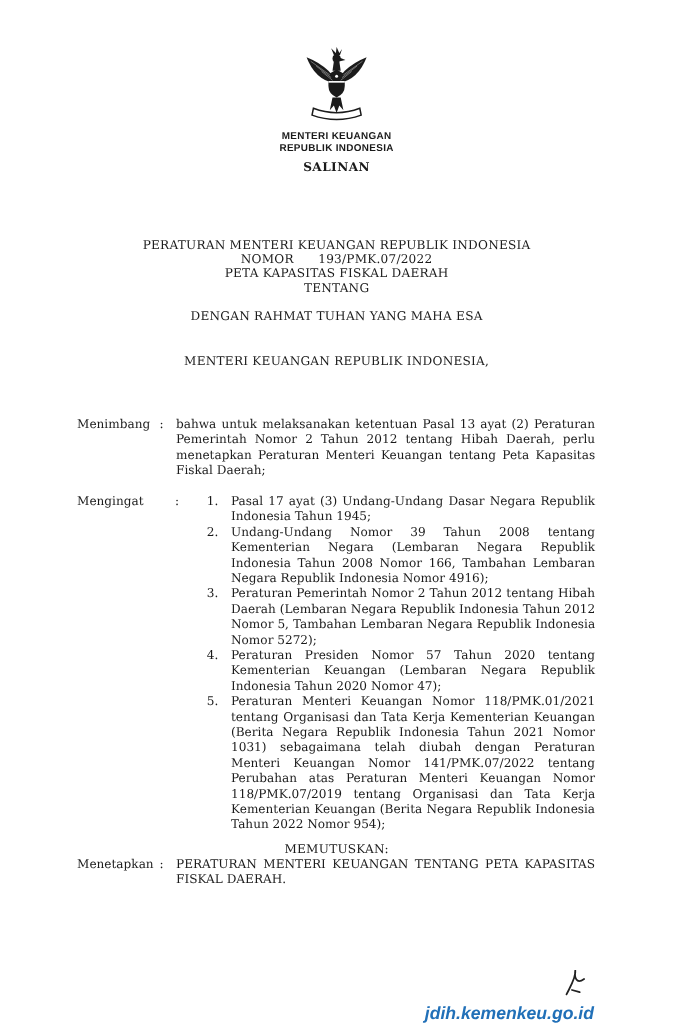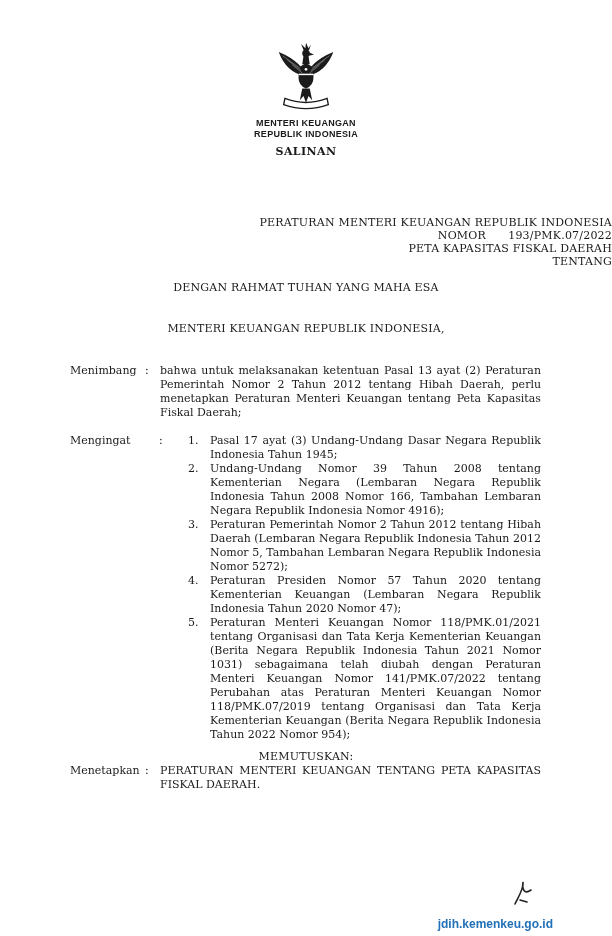--- a/index.html
+++ b/index.html
@@ -16,47 +16,47 @@
   .letterhead { text-align:center; padding-top:38px; }
   .emblem { display:block; margin:0 auto; }
   .ministry-line {
     font-family:"Liberation Sans", sans-serif;
     font-weight:bold; font-size:9px; line-height:11px;
     letter-spacing:0.3px;
   }
   .salinan { font-weight:bold; font-size:11px; margin-top:5px; letter-spacing:0.4px; }
 
   
-  .title-block { margin-top:58px; text-align:right; font-size:11px; line-height:13px; letter-spacing:0.2px; }
+  .title-block { margin-top:58px; text-align:center; font-size:11px; line-height:13px; letter-spacing:0.2px; }
   .nomor-line { white-space:pre; }
   .grace { margin-top:13px; text-align:center; font-size:11px; letter-spacing:0.2px; }
   .authority { margin-top:28px; text-align:center; font-size:11px; letter-spacing:0.2px; }
 
   
   .clause {
     display:grid; grid-template-columns:75px 15px 1fr;
     padding:0 71px 0 70px;
     font-size:11px; line-height:14px;
   }
   .clause .body { text-align:justify; }
-  .menimbang { margin-top:29px; }
+  .menimbang { margin-top:44px; }
   .mengingat { margin-top:14px;gap:14px; }
   .list-item { display:grid; grid-template-columns:22px 1fr; }
   .list-item .text { text-align:justify; }
 
   .memutuskan { margin-top:8px; text-align:center; font-size:11px; line-height:14px; letter-spacing:0.2px; }
   .menetapkan { margin-top:0; }
 
   
   .paraf { position:absolute; right:78px; bottom:28px; }
   .jdih {
-    position:absolute; right:59px; bottom:5px;
+    position:absolute; right:72px; bottom:5px;
     font-family:"Liberation Sans", sans-serif;
-    font-weight:bold; font-size:12px;
-    color:#2170b8; text-decoration:none;
+    font-weight:bold; font-size:16px;
+    color:#2170b8; text-decoration:none;font-style:italic;
   }
 </style>
 </head>
 <body>
 
 <div class="page">
 
   <header class="letterhead">
     <svg class="emblem" width="62" height="80" viewBox="0 0 100 120" aria-hidden="true">
       <g fill="#1b1b1b">

